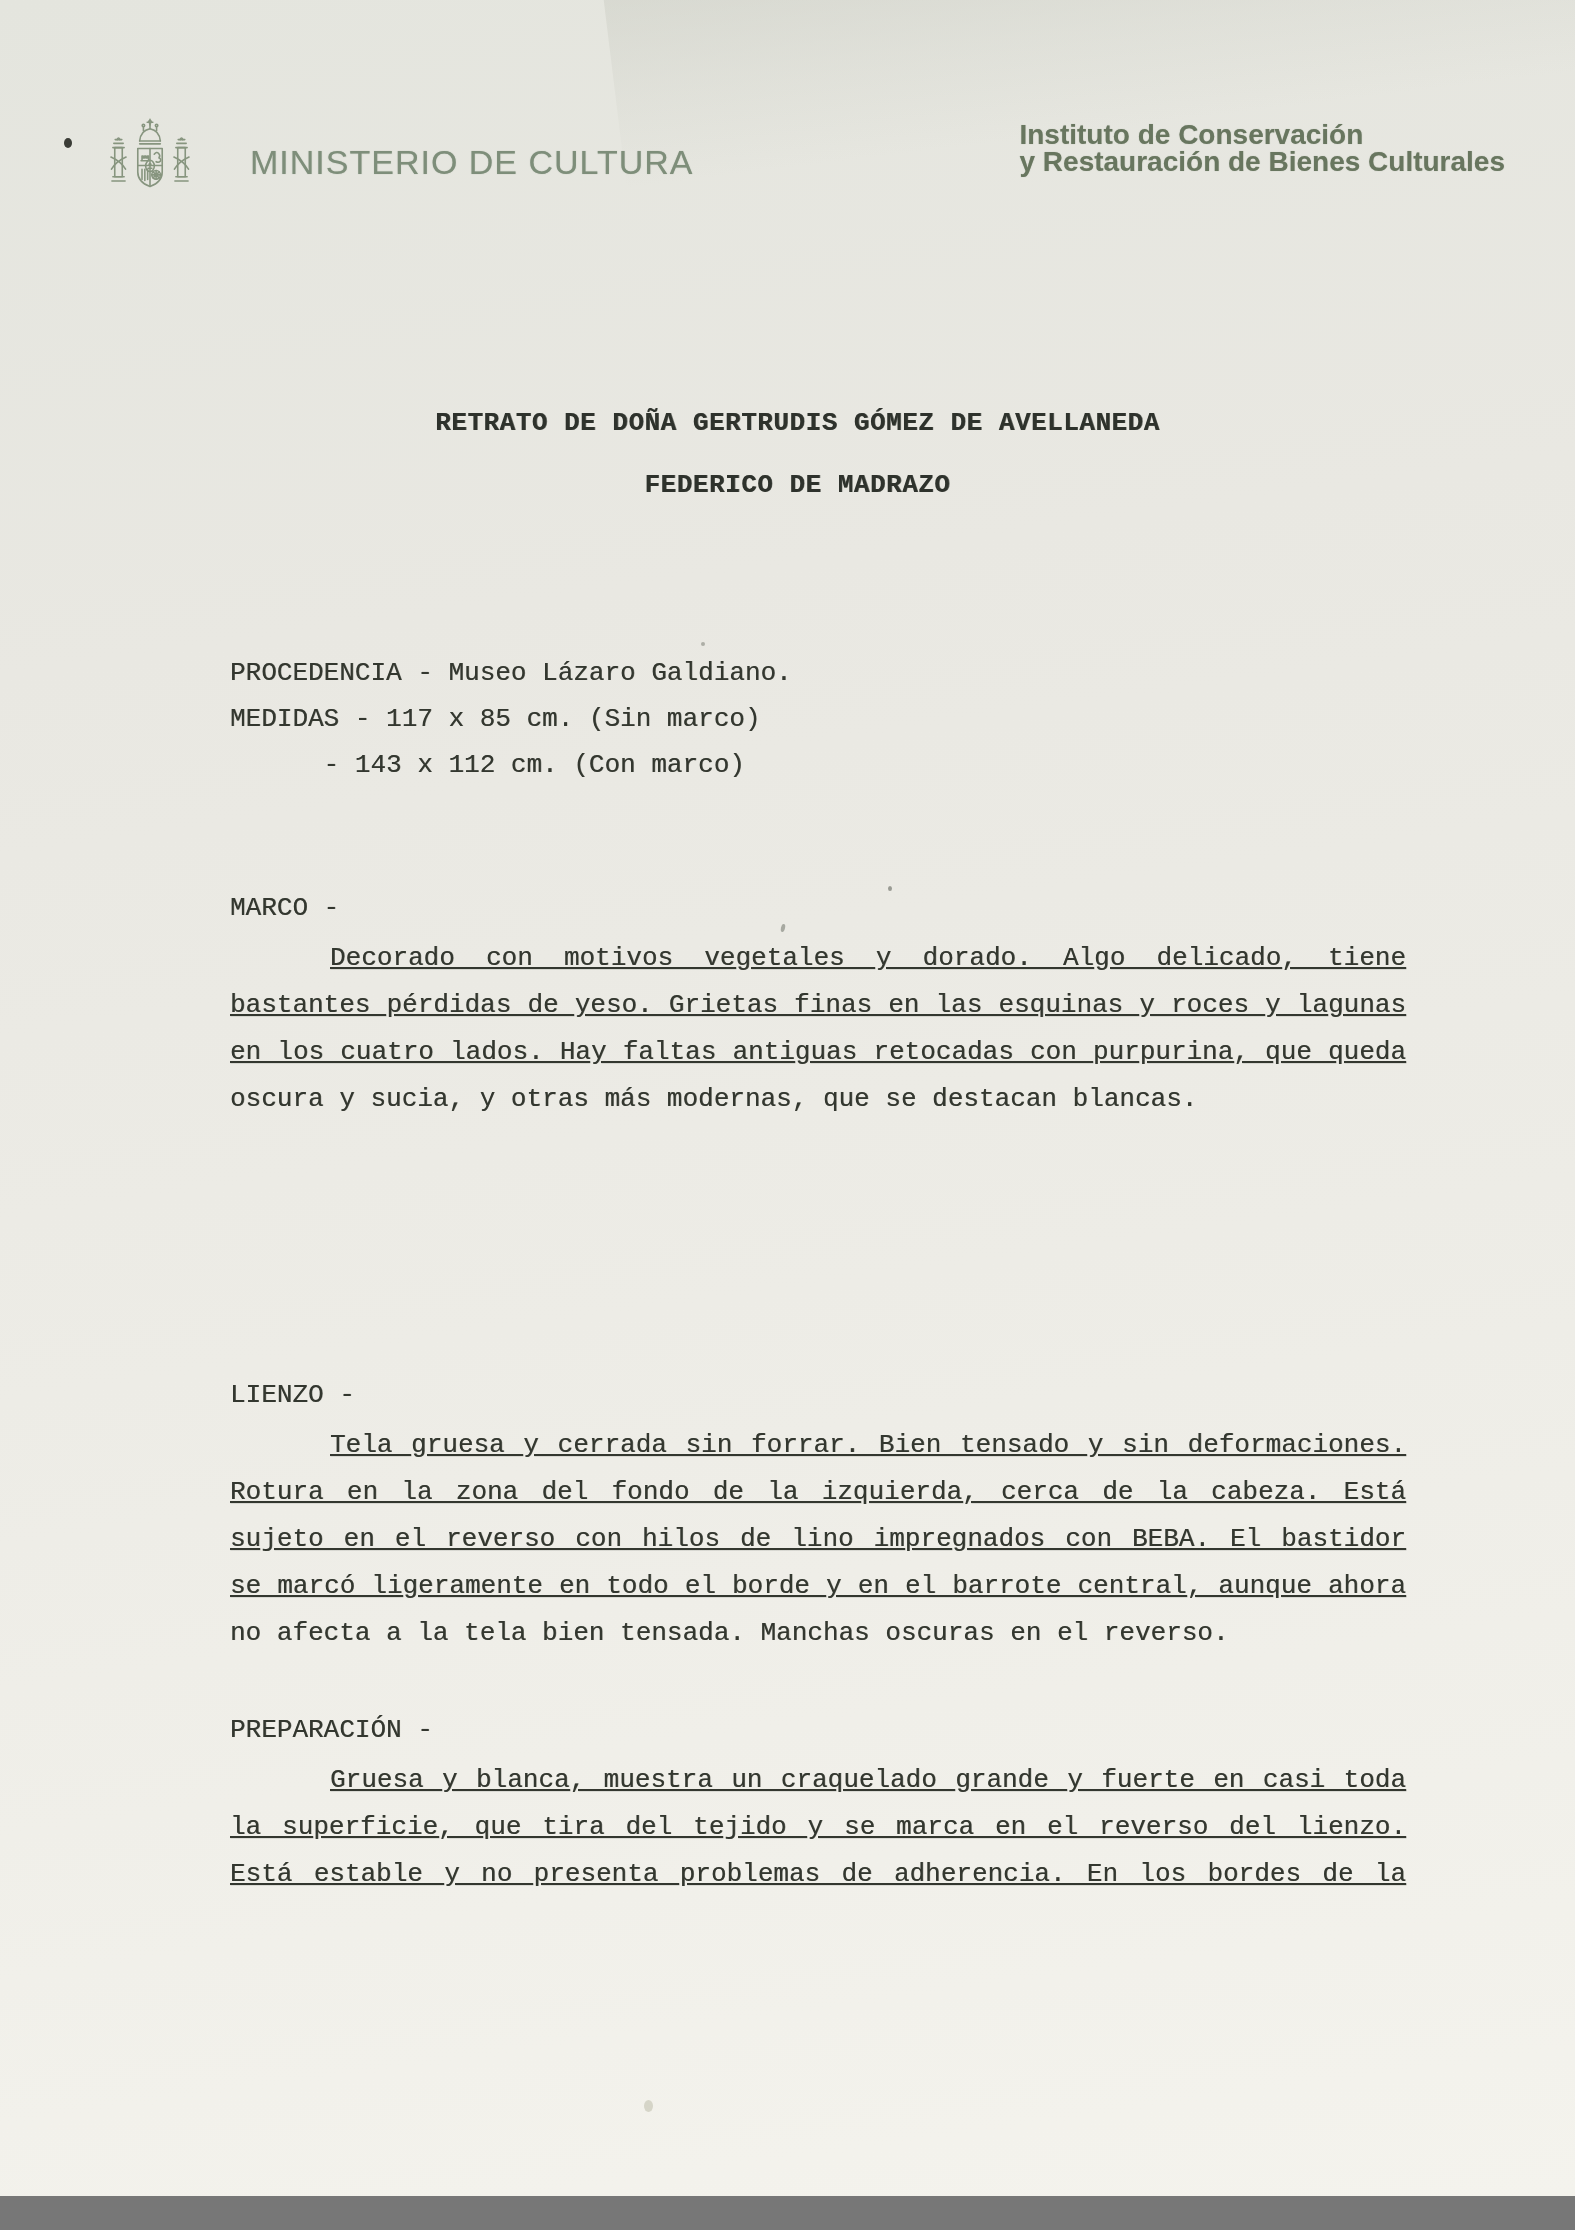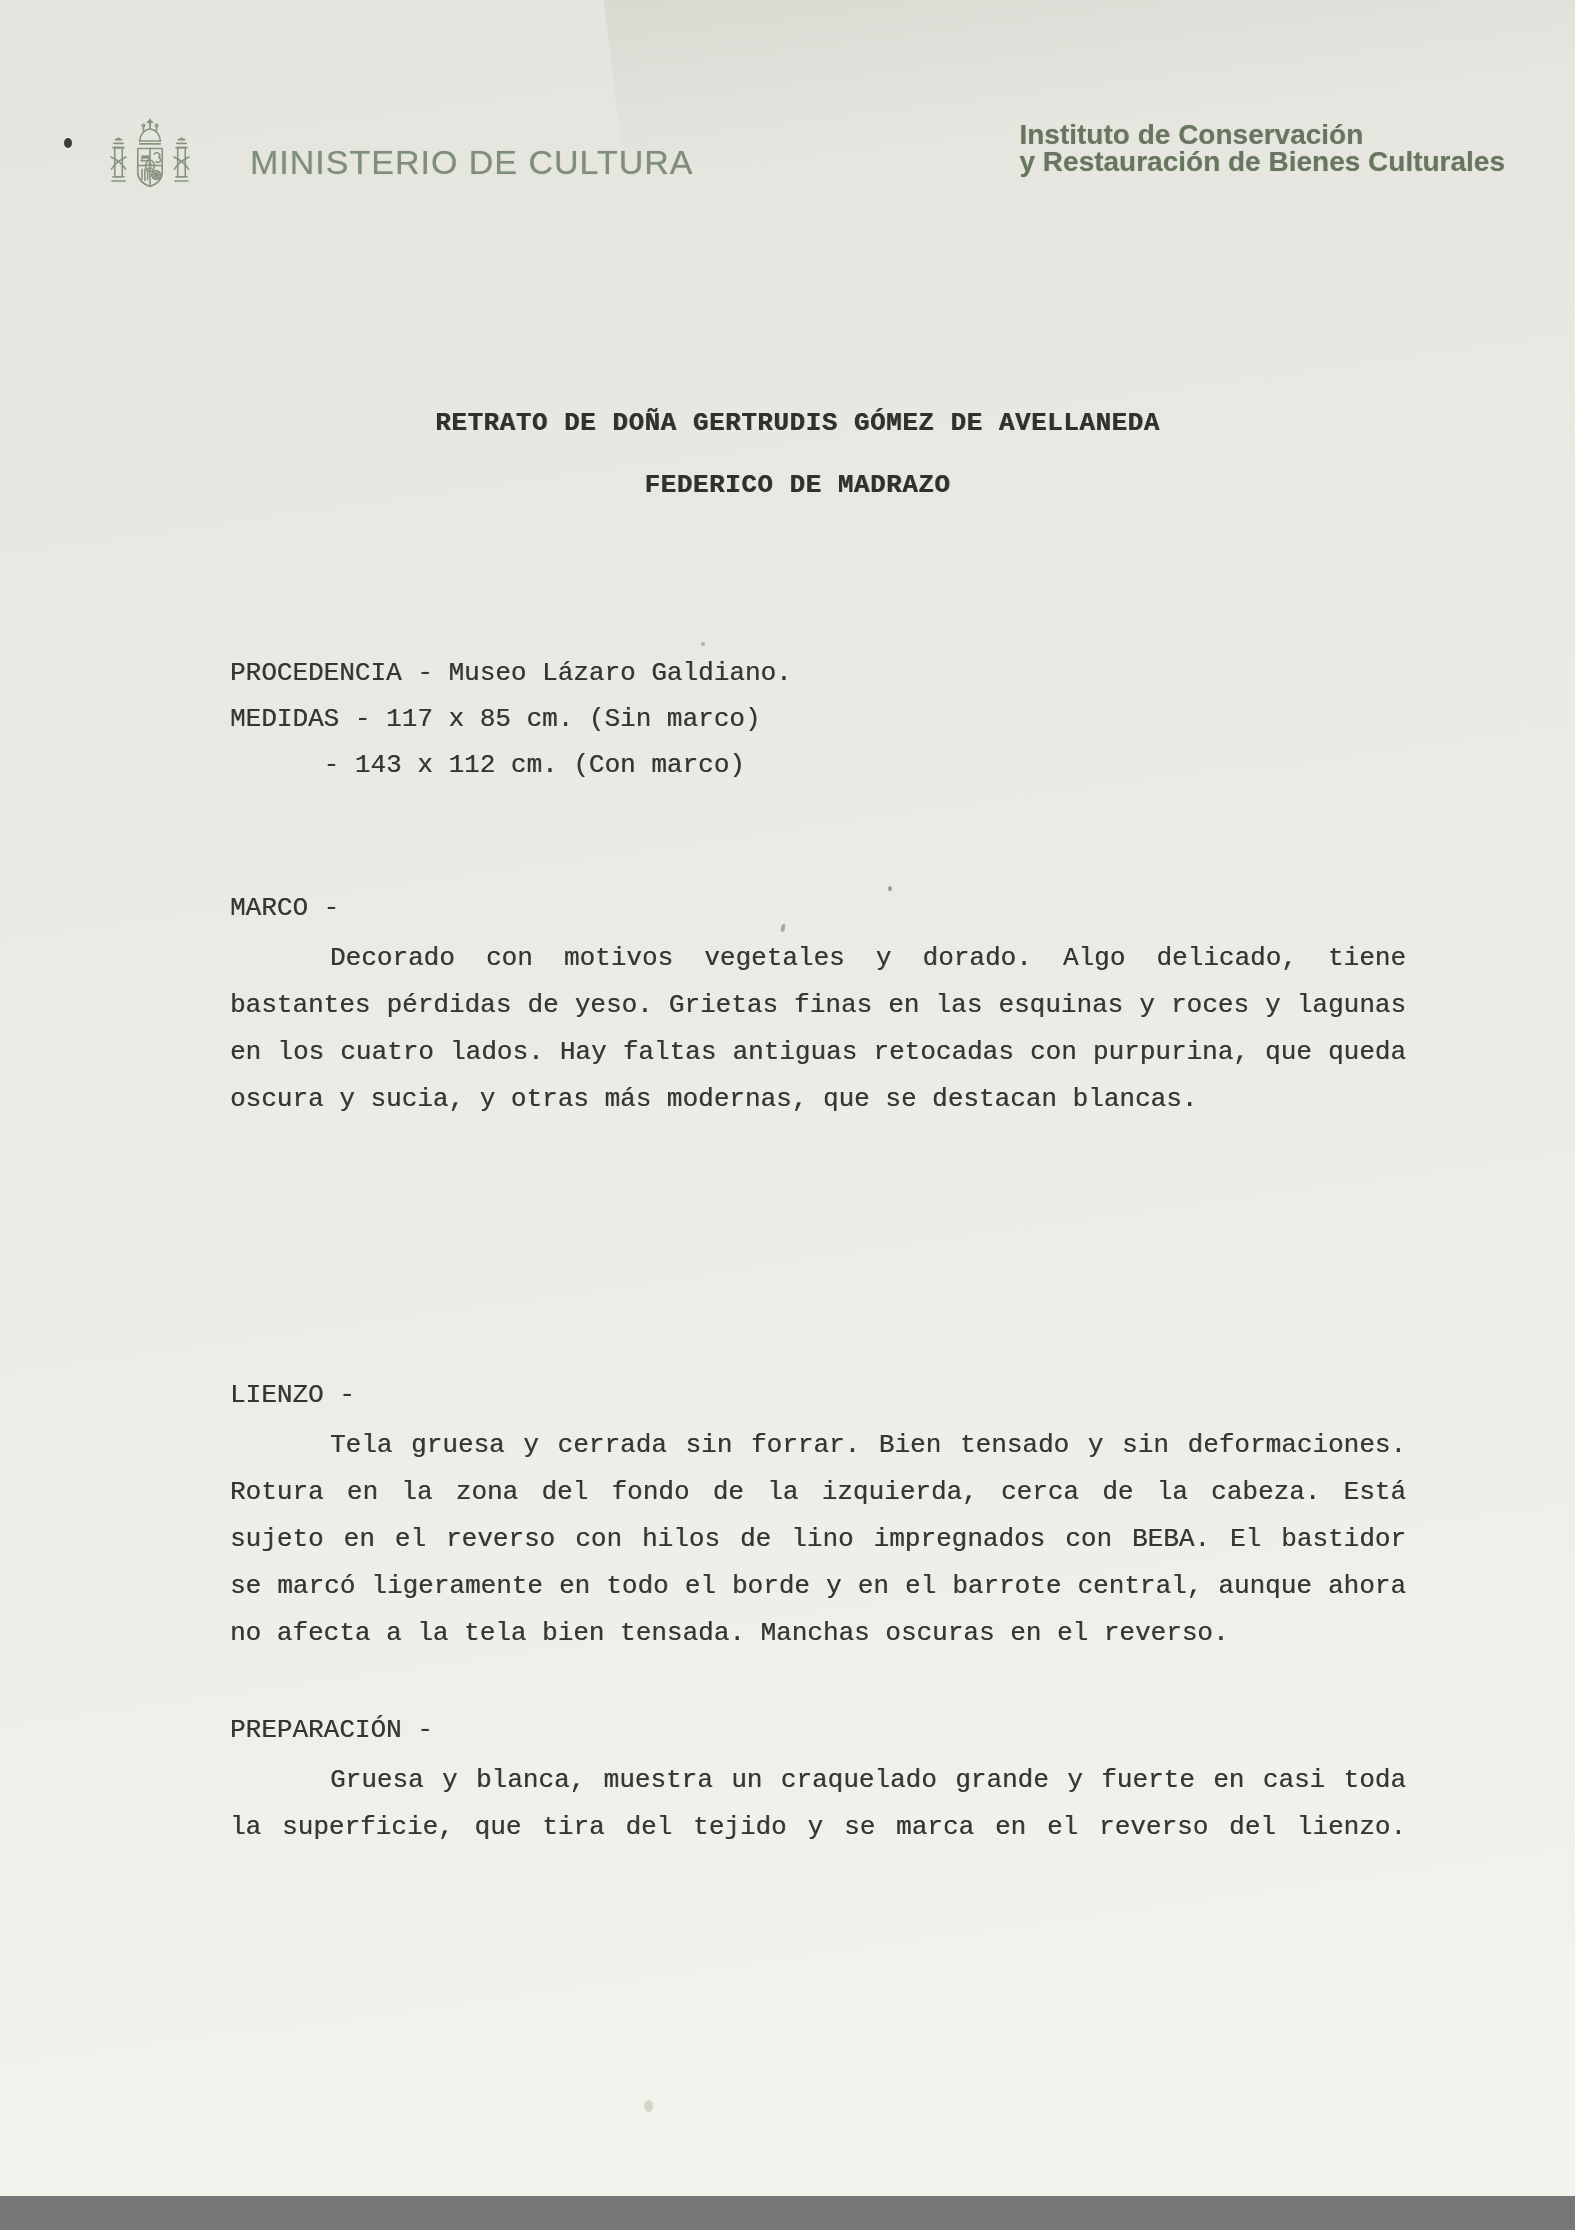--- a/index.html
+++ b/index.html
@@ -50,21 +50,21 @@
     position:absolute; left:0; top:392px; width:1595px;
     text-align:center; font-weight:700;
     font-size:26px; line-height:62px; letter-spacing:0.5px;
     color:#2e322c;
     text-shadow:0.6px 0.3px 0.5px rgba(46,50,44,0.65);
   }
   .block { position:absolute; left:230px; width:1176px; font-size:26px; }
   .block .line { line-height:47px; }
   .details .line { line-height:46px; white-space:pre; }
   .para { margin-top:3px; }
-  .j { text-align:justify; text-align-last:justify; }
+  .j { text-align:justify; text-align-last:justify;text-decoration:underline; }
   .first { text-indent:100px; }
   .heading { line-height:47px; }
 
   .d-details { top:650px; }
   .d-marco { top:885px; }
   .d-bastidor { top:1179px; }
   .d-lienzo { top:1372px; }
   .d-preparacion { top:1707px; }
 
   .logo svg { width:100%; height:100%; }
@@ -163,16 +163,17 @@
       <div class="line j">se marcó ligeramente en todo el borde y en el barrote central, aunque ahora</div>
       <div class="line">no afecta a la tela bien tensada. Manchas oscuras en el reverso.</div>
     </div>
   </div>
 
   <div class="block d-preparacion tw">
     <div class="heading">PREPARACIÓN -</div>
     <div class="para">
       <div class="line j first">Gruesa y blanca, muestra un craquelado grande y fuerte en casi toda</div>
       <div class="line j">la superficie, que tira del tejido y se marca en el reverso del lienzo.</div>
+      <div class="line j">Está estable y no presenta problemas de adherencia. En los bordes de la</div>
     </div>
   </div>
 
 </div>
 
 </body></html>

